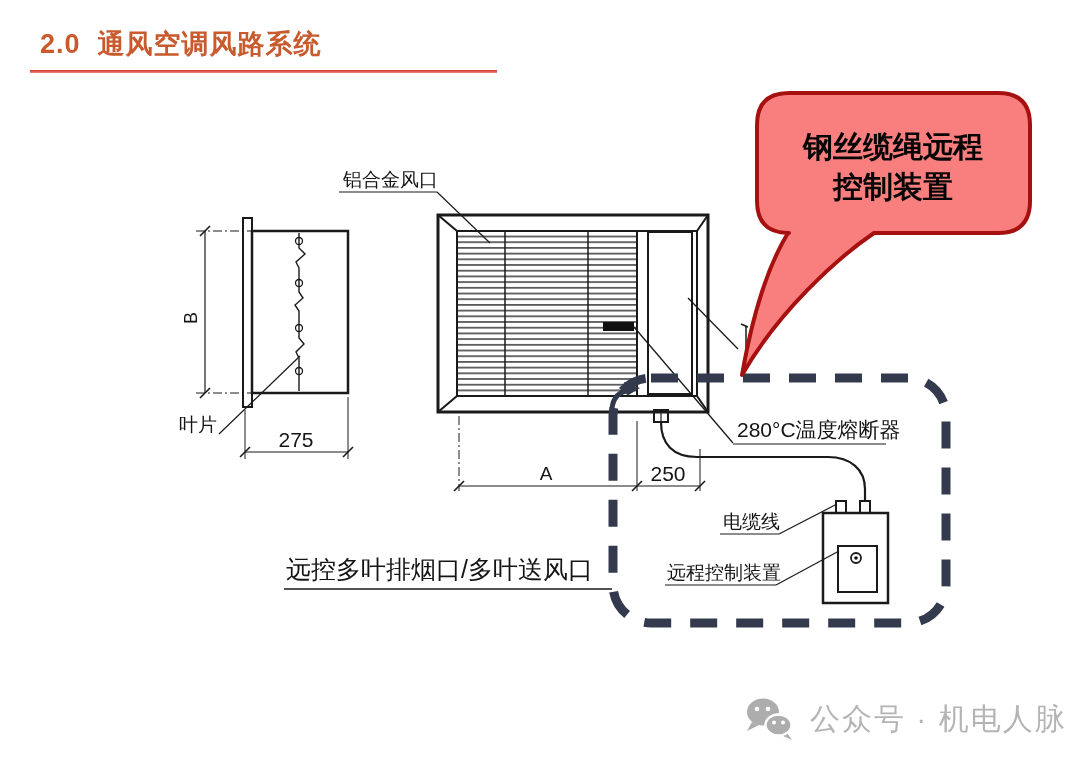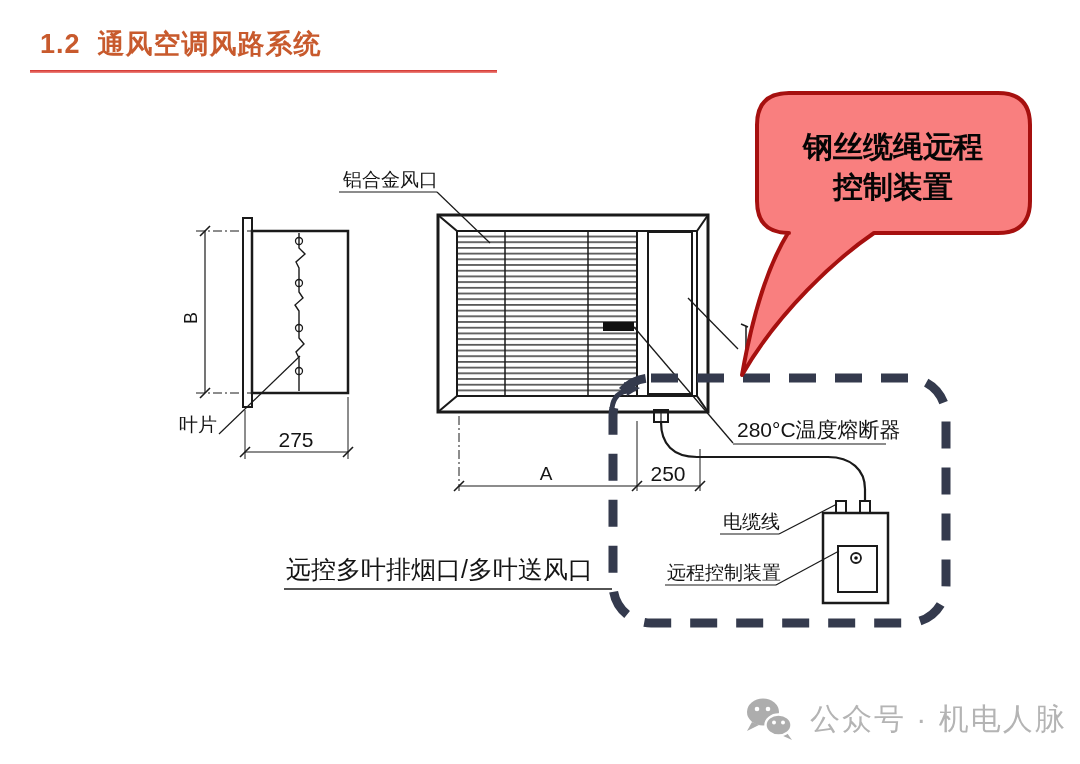--- a/index.html
+++ b/index.html
@@ -16,21 +16,21 @@
   .sz26{font-size:25px;} 
   .callout-text{font-family:"Liberation Sans",sans-serif;font-weight:bold;font-size:30px;fill:#050505;}
   .watermark{position:absolute;left:744px;top:696px;display:flex;align-items:center;gap:14px;}
   .watermark-text{font-size:30px;color:#B4B4B4;letter-spacing:2px;font-family:"Liberation Sans",sans-serif;}
 </style>
 </head>
 <body>
 
 <div class="slide">
 
-  <div class="page-title">1.2  通风空调风路系统</div>
+  <div class="page-title">2.0  通风空调风路系统</div>
   <div class="title-rule"></div>
 
   <svg class="diagram" width="1080" height="764" viewBox="0 0 1080 764">
 
     <defs>
       <pattern id="slats" width="12" height="5.7" patternUnits="userSpaceOnUse">
         <line x1="0" y1="2.8" x2="12" y2="2.8" stroke="#1a1a1a" stroke-width="1.3"></line>
       </pattern>
     </defs>
 

